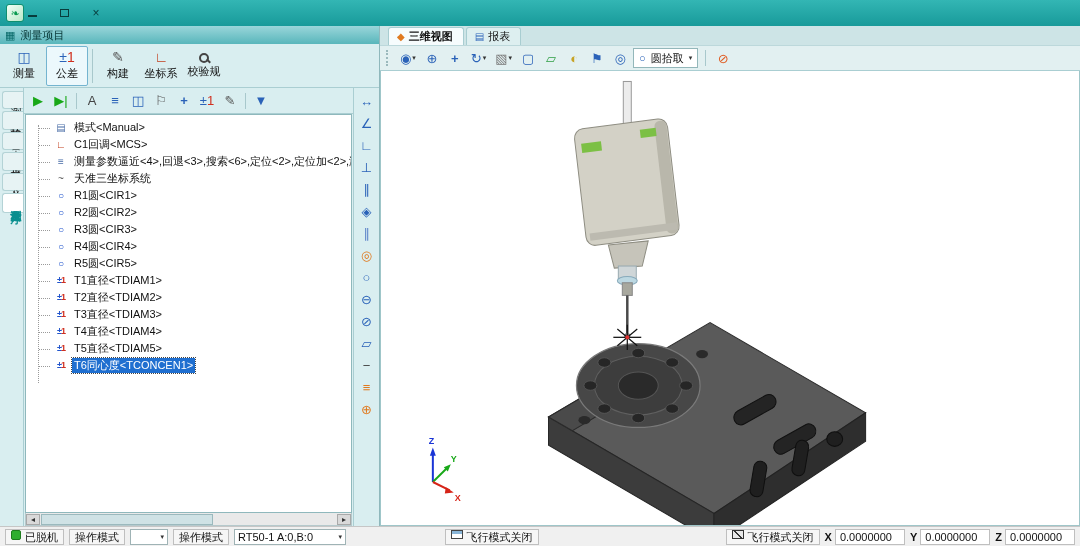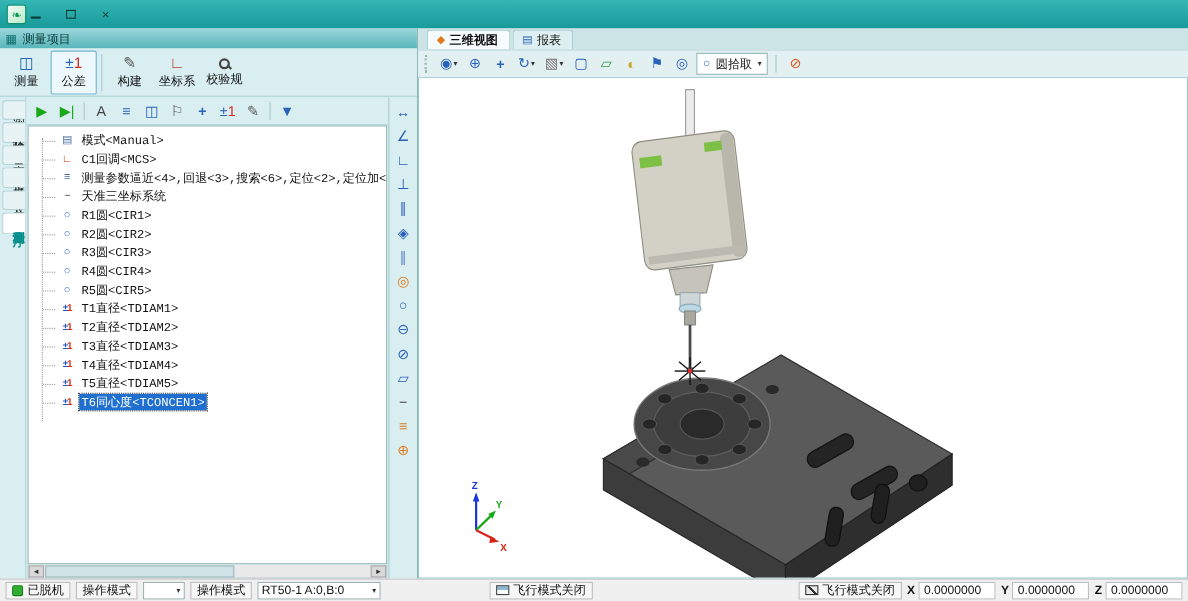--- a/index.html
+++ b/index.html
@@ -40,21 +40,21 @@
   .tree-col{flex:1;display:flex;flex-direction:column;min-width:0;background:#d9eef0;}
   .small-toolbar{height:26px;flex:0 0 26px;display:flex;align-items:center;gap:1px;padding:0 3px;border-bottom:1px solid #aaced2;}
   .sm-btn{width:22px;height:20px;display:flex;align-items:center;justify-content:center;font-size:13px;border:1px solid transparent;border-radius:2px;}
   .sm-sep{width:1px;height:16px;background:#a8c8cc;margin:0 3px;}
   .tree{flex:1;background:#fff;border:1px solid #8fb8bc;margin:0 1px;overflow:hidden;padding:4px 0 0 10px;position:relative;font-size:11px;}
   .tree::before{content:"";position:absolute;left:12px;top:10px;height:258px;border-left:1px dotted #9a9a9a;}
   .tree-row{height:17px;display:flex;align-items:center;gap:4px;white-space:nowrap;position:relative;padding-left:18px;}
   .tree-row::before{content:"";position:absolute;left:3px;top:50%;width:11px;border-top:1px dotted #9a9a9a;}
   .tree-icon{width:14px;flex:0 0 14px;text-align:center;font-size:10px;line-height:11px;}
   .tree-icon.pm1{font-size:9px;letter-spacing:-1px;font-weight:bold;}
-  .tree-label{padding:0 2px;font-family:Liberation Mono, monospace;}
+  .tree-label{padding:0 2px;}
   .tree-row.selected .tree-label{background:#1f6fd0;color:#fff;outline:1px dotted #444;}
   .h-scroll{height:13px;flex:0 0 13px;background:#e9e9e9;border:1px solid #b5c9cc;border-top:none;margin:0 1px;display:flex;align-items:center;}
   .h-arrow{width:14px;height:11px;background:#d9d9d9;border:1px solid #a9a9a9;font-size:8px;display:flex;align-items:center;justify-content:center;color:#333;}
   .h-track{flex:1;height:11px;position:relative;}
   .h-thumb{position:absolute;left:1px;top:0;height:11px;width:58%;background:#cfe2e5;border:1px solid #9bb9bd;}
 
   .tol-strip{width:26px;flex:0 0 26px;background:#d9eef0;border-left:1px solid #aaced2;display:flex;flex-direction:column;align-items:center;padding-top:3px;gap:1px;overflow:hidden;}
   .tol-btn{width:22px;height:21px;display:flex;align-items:center;justify-content:center;font-size:13px;border:1px solid transparent;border-radius:2px;}
 
   
@@ -67,21 +67,21 @@
   .vt-btn{height:20px;min-width:20px;display:flex;align-items:center;justify-content:center;font-size:13px;gap:1px;padding:0 2px;border:1px solid transparent;border-radius:2px;}
   .dd{font-size:7px;color:#333;}
   .pick-combo{display:flex;align-items:center;gap:5px;border:1px solid #93b7ba;background:#fff;height:20px;padding:0 5px;font-size:11px;}
   .vt-sep{width:1px;height:16px;background:#a8c8cc;margin:0 4px;}
   .grip{width:4px;height:16px;border-left:2px dotted #9bb9bd;margin-right:4px;}
   .viewport{flex:1;background:#fff;border:1px solid #9fc6c9;border-top:none;position:relative;min-height:0;}
   .viewport svg{width:100%;height:100%;display:block;}
 
   
   .statusbar{height:20px;flex:0 0 20px;background:#f0f0f0;border-top:1px solid #c6c6c6;display:flex;align-items:center;padding:0 5px;gap:5px;font-size:11px;}
-  .sb-box{display:flex;align-items:center;gap:4px;border:1px solid #bfbfbf;background:#f6f6f6;height:16px;padding:0 5px;white-space:nowrap;}
+  .sb-box{display:flex;align-items:flex-start;gap:4px;border:1px solid #bfbfbf;background:#f6f6f6;height:16px;padding:0 5px;white-space:nowrap;}
   .sb-combo{display:flex;align-items:center;justify-content:space-between;border:1px solid #9fb3b5;background:#fff;height:16px;padding:0 3px;white-space:nowrap;gap:6px;}
   .sb-combo.narrow{width:38px;}
   .sb-combo.wide{width:112px;}
   .sb-spacer{flex:1.2;}
   .sb-spacer.big{flex:2.4;}
   .sb-coords{display:flex;gap:5px;align-items:center;}
   .sb-coord{display:flex;align-items:center;gap:3px;}
   .sb-coord .axis{font-weight:bold;}
   .sb-coord .val{border:1px solid #bfbfbf;background:#fff;width:70px;height:16px;display:flex;align-items:center;padding:0 4px;}
   .conn-icon{width:10px;height:10px;background:#2fae2f;border:1px solid #1d7c1d;border-radius:2px;}

